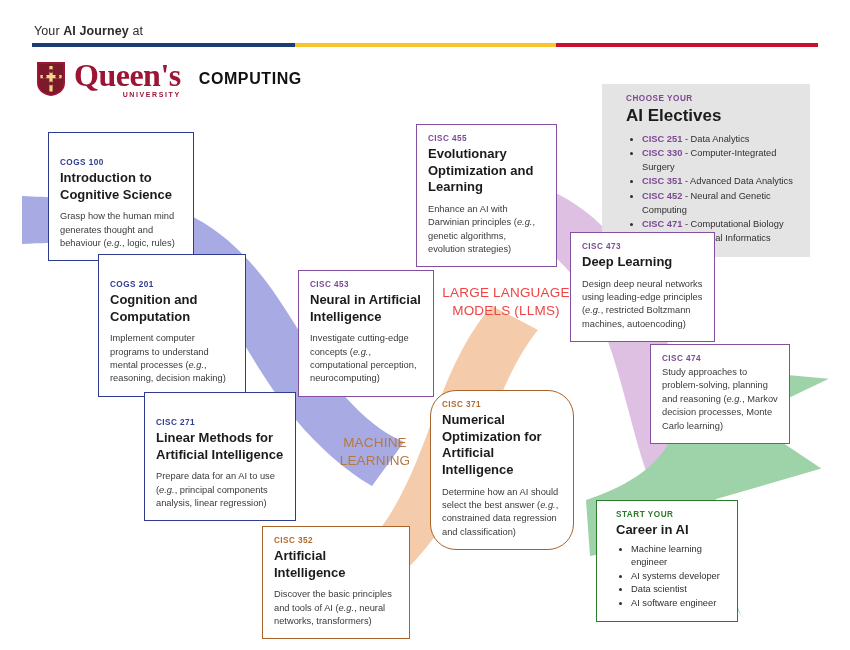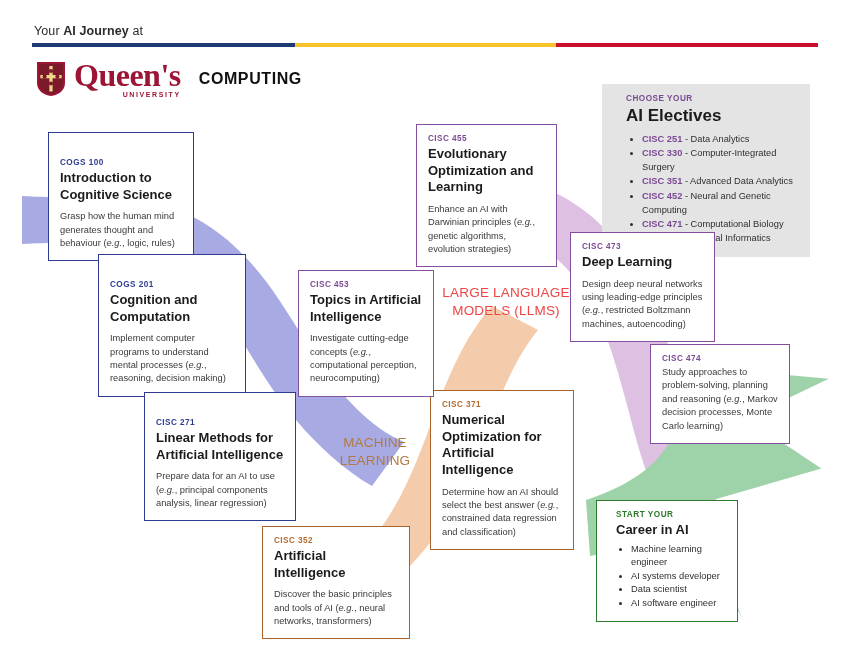--- a/index.html
+++ b/index.html
@@ -188,29 +188,29 @@
     <p class="ttl">Linear Methods for Artificial Intelligence</p>
     <p class="desc">Prepare data for an AI to use (<em>e.g.</em>, principal components analysis, linear regression)</p>
   </div>
 
   <div class="card v-orange" style="left:262px;top:526px;width:148px;">
     <p class="code">CISC 352</p>
     <p class="ttl">Artificial Intelligence</p>
     <p class="desc">Discover the basic principles and tools of AI (<em>e.g.</em>, neural networks, transformers)</p>
   </div>
 
-  <div class="card v-orange" style="left:430px;top:390px;width:144px;">
+  <div class="card v-orange" style="left:430px;top:390px;width:144px;border-radius:26px;">
     <p class="code">CISC 371</p>
     <p class="ttl">Numerical Optimization for Artificial Intelligence</p>
     <p class="desc">Determine how an AI should select the best answer (<em>e.g.</em>, constrained data regression and classification)</p>
   </div>
 
   <div class="card v-purple" style="left:298px;top:270px;width:136px;">
     <p class="code">CISC 453</p>
-    <p class="ttl">Topics in Artificial Intelligence</p>
+    <p class="ttl">Neural in Artificial Intelligence</p>
     <p class="desc">Investigate cutting-edge concepts (<em>e.g.</em>, computational perception, neurocomputing)</p>
   </div>
 
   <div class="card v-purple" style="left:416px;top:124px;width:141px;">
     <p class="code">CISC 455</p>
     <p class="ttl">Evolutionary Optimization and Learning</p>
     <p class="desc">Enhance an AI with Darwinian principles (<em>e.g.</em>, genetic algorithms, evolution strategies)</p>
   </div>
 
   <div class="card v-purple" style="left:570px;top:232px;width:145px;">

